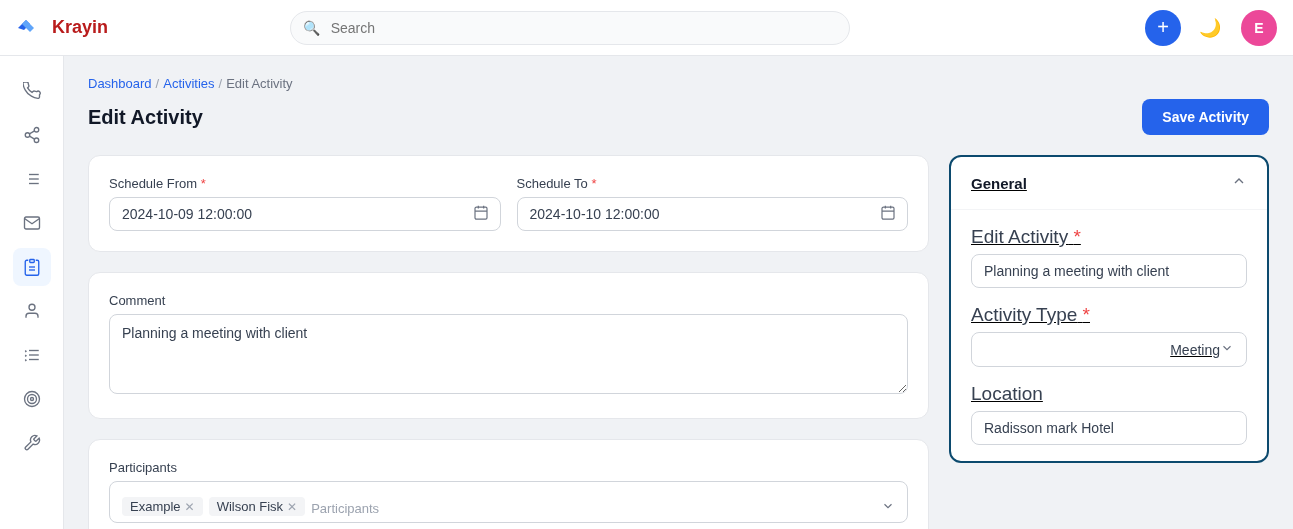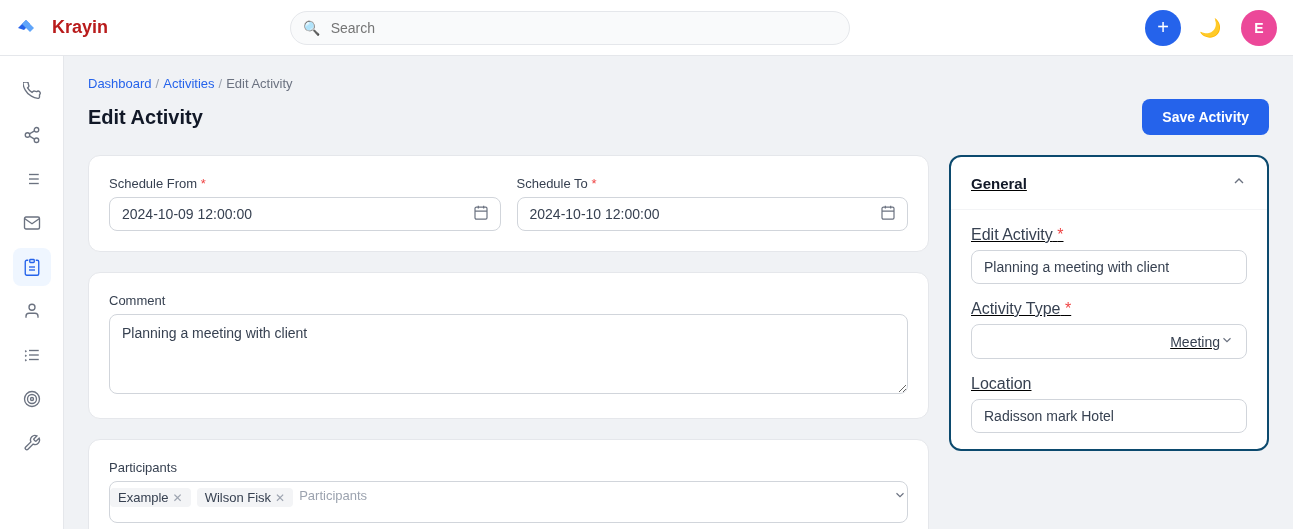--- a/index.html
+++ b/index.html
@@ -261,24 +261,24 @@
     
     .participants-label {
       font-size: 13px;
       font-weight: 500;
       color: #374151;
       margin-bottom: 6px;
       display: block;
     }
     .participants-input {
       display: flex;
-      align-items: flex-start;
+      align-items: flex-end;
       flex-wrap: wrap;
       gap: 6px;
-      padding: 6px 0;
+      padding: 6px 12px;
       border: 1px solid #d1d5db;
       border-radius: 8px;
       min-height: 42px;
       background: #fff;
       cursor: text;
       position: relative;
     }
     .tag {
       display: flex;
       align-items: center;
@@ -335,21 +335,21 @@
       font-size: 16px;
     }
     .panel-body {
       padding: 16px 20px;
       display: flex;
       flex-direction: column;
       gap: 16px;
     }
     .panel-field label {
       display: block;
-      font-size: 16px;
+      font-size: 19px;
       font-weight: 500;
       color: #374151;
       margin-bottom: 6px;
     }
     .panel-field input {
       width: 100%;
       padding: 8px 12px;
       border: 1px solid #d1d5db;
       border-radius: 8px;
       font-size: 14px;

